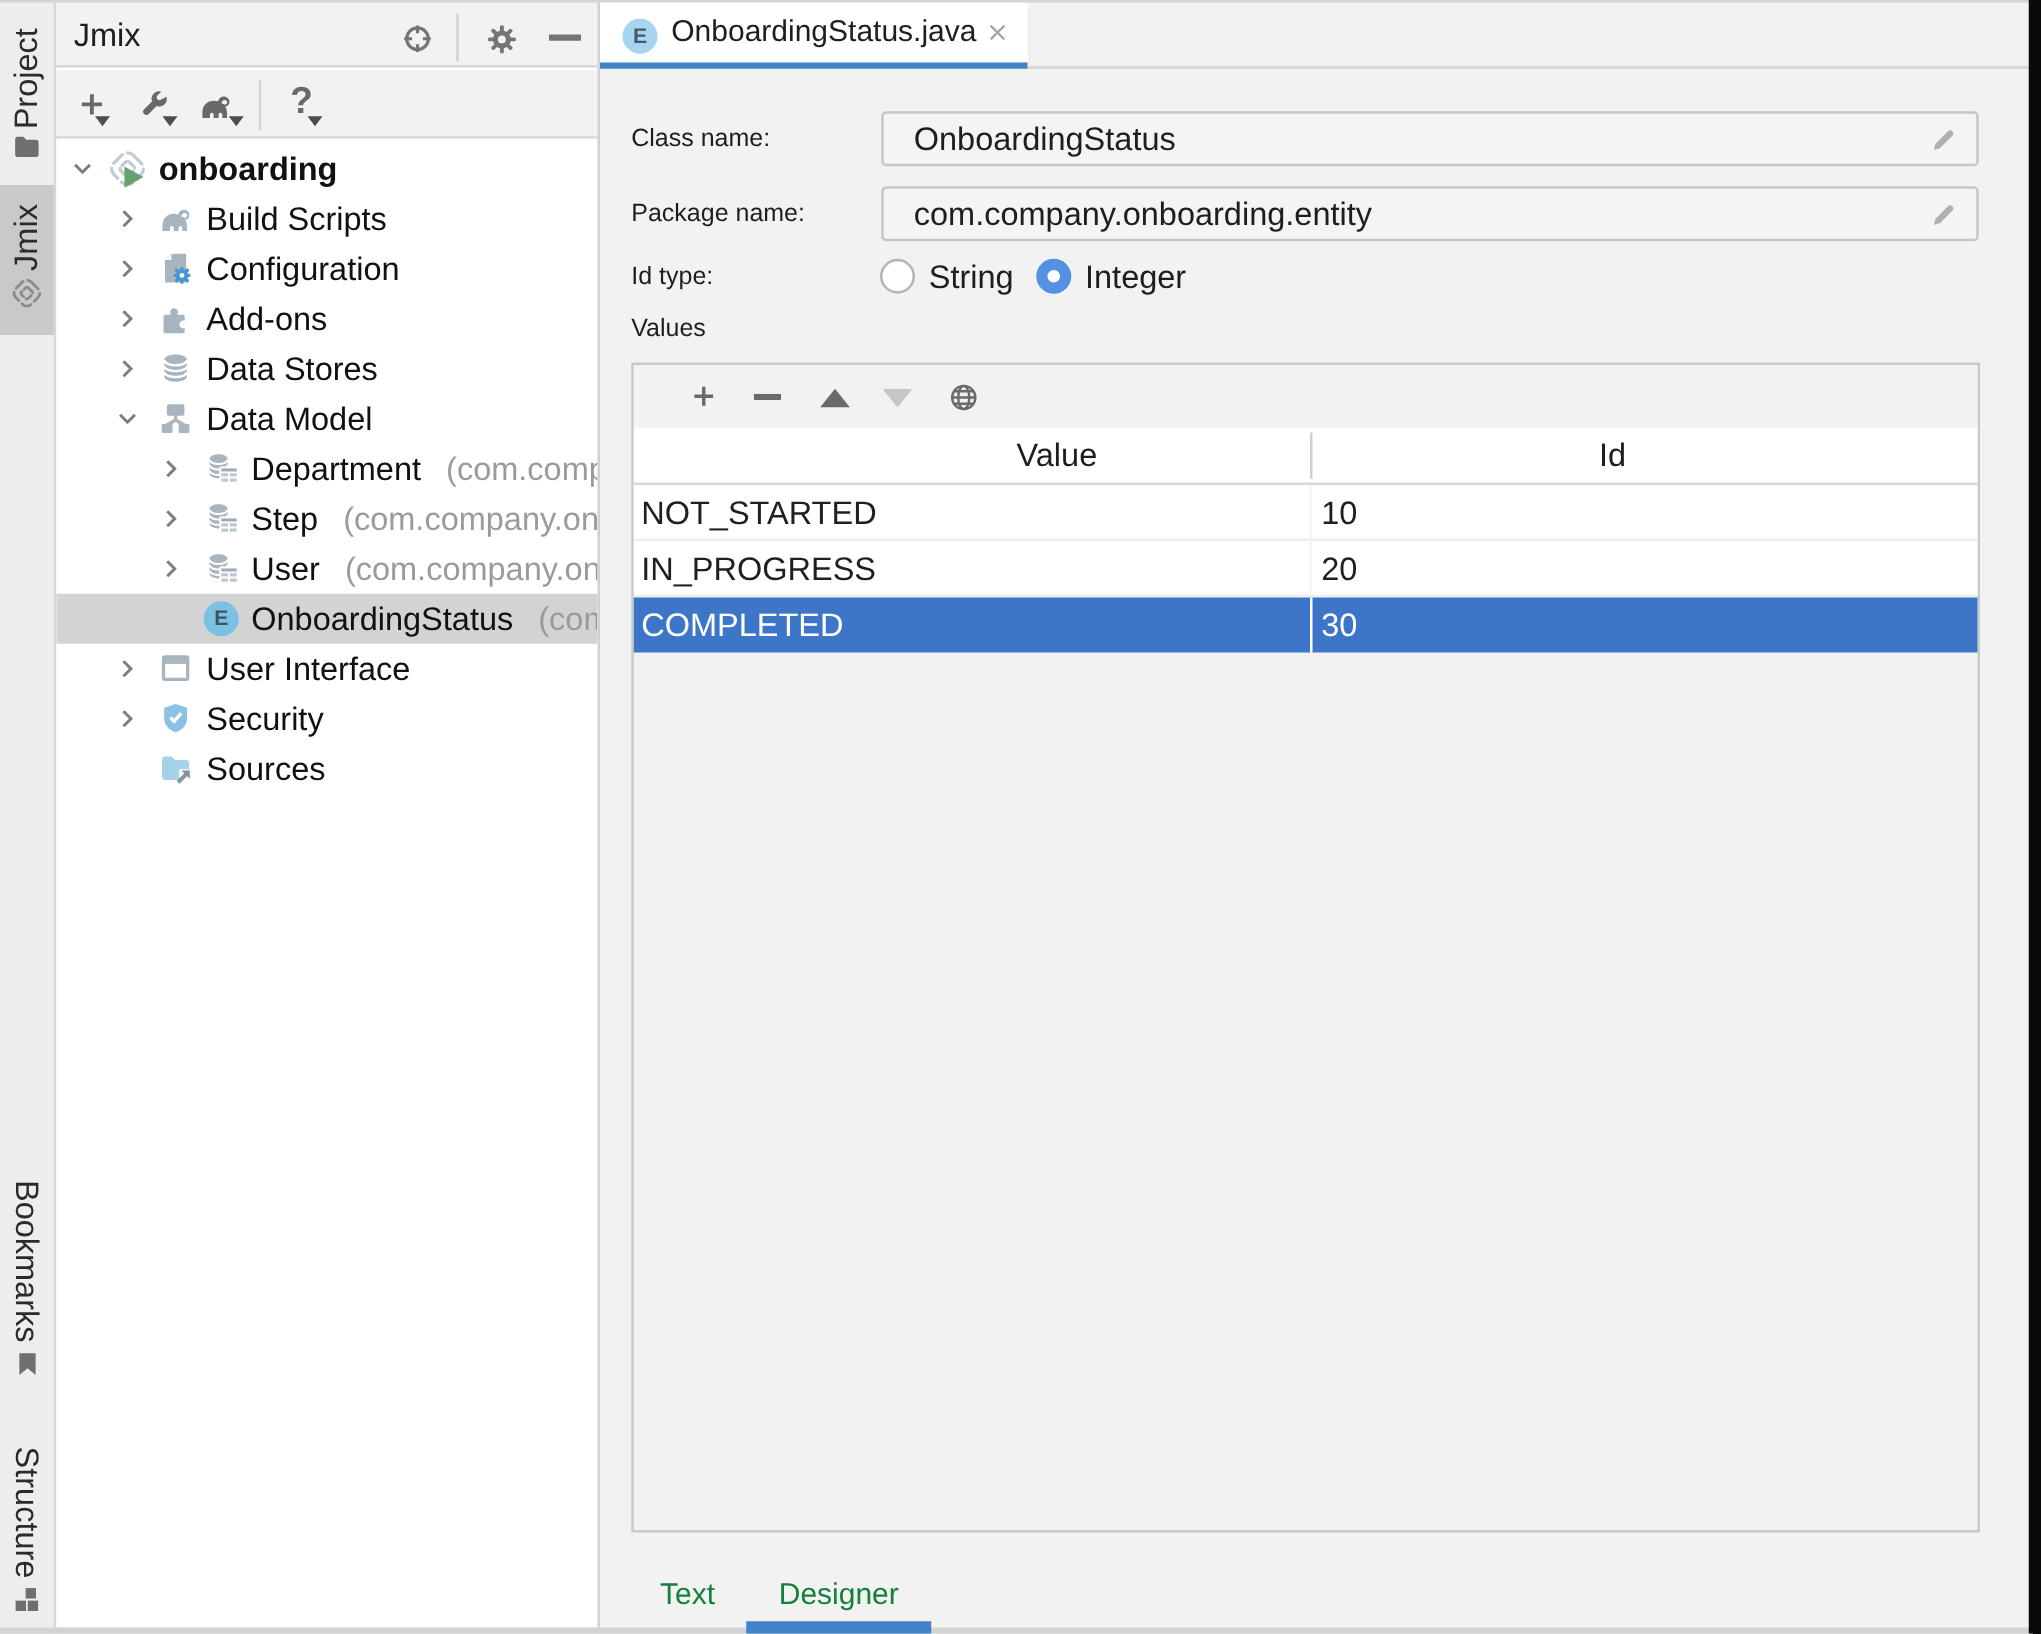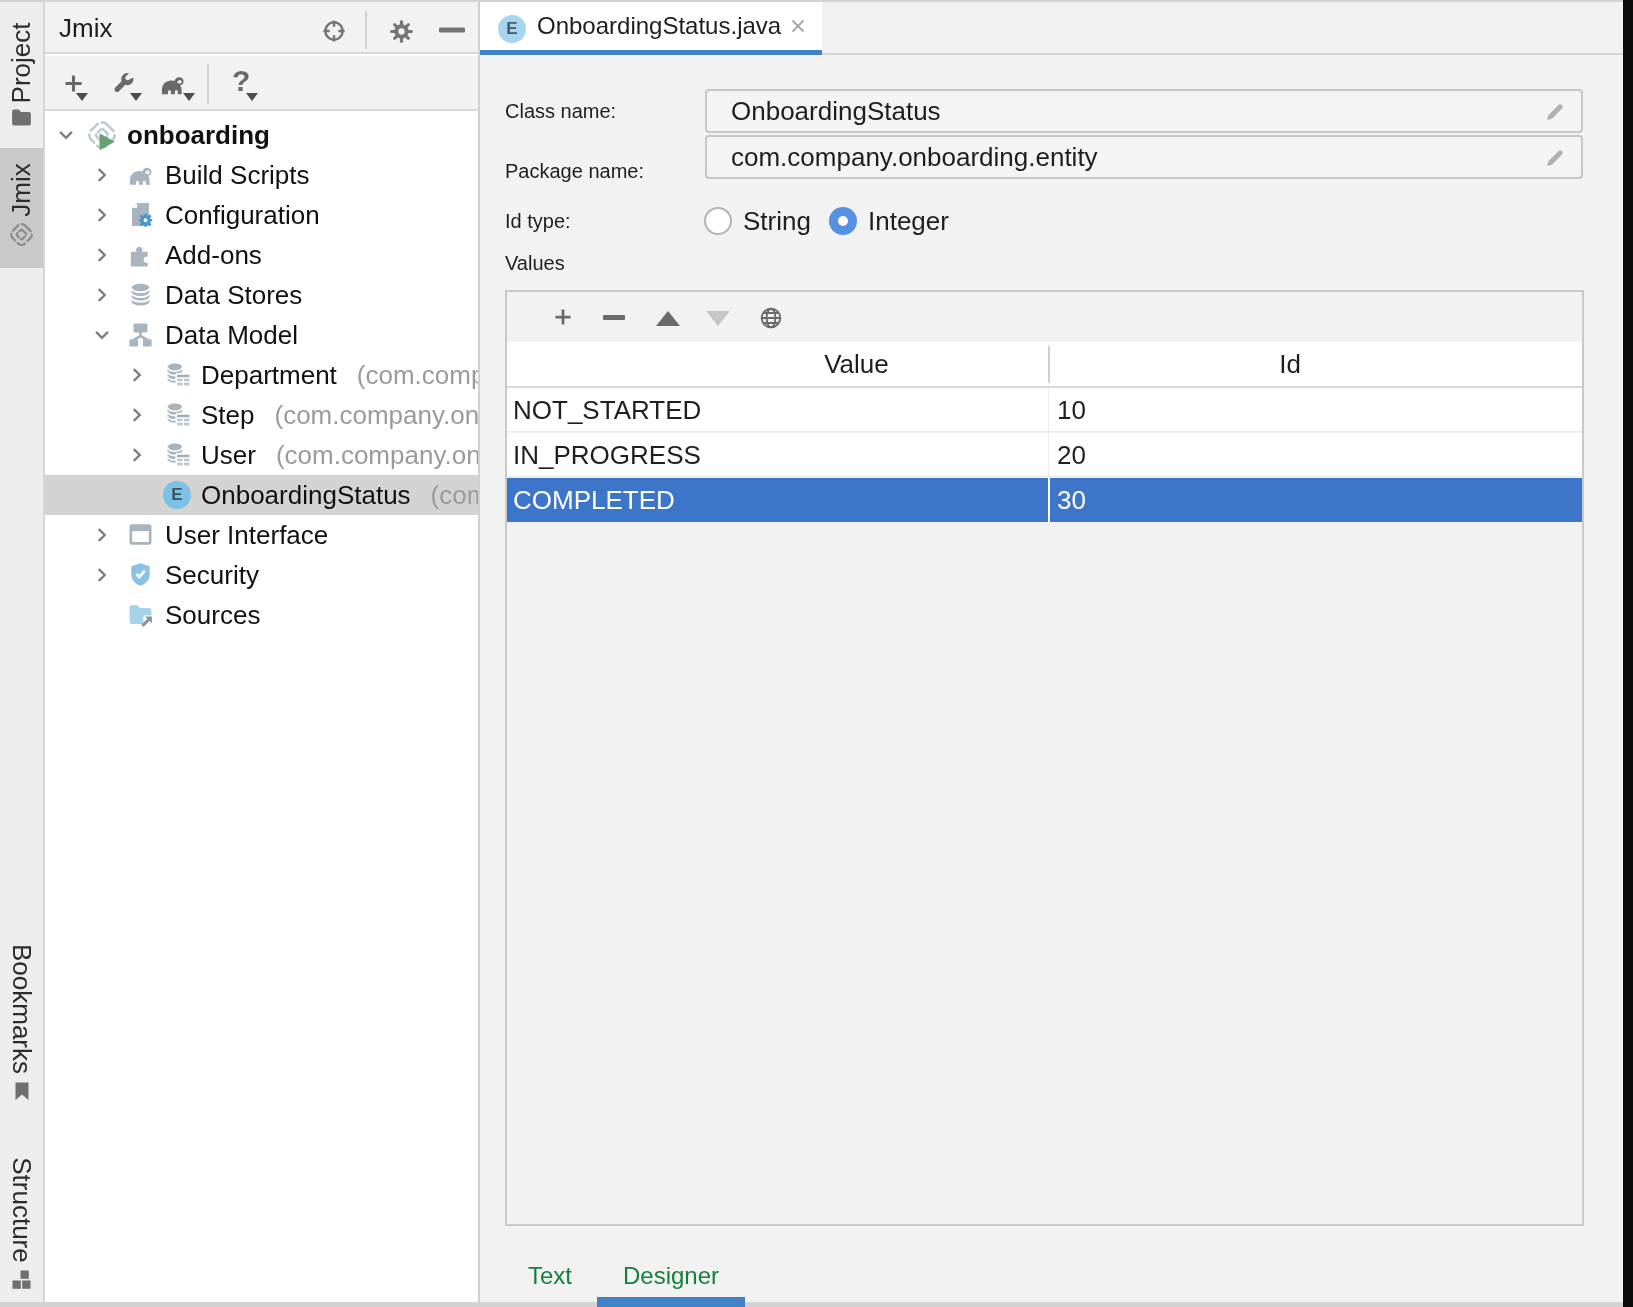--- a/index.html
+++ b/index.html
@@ -403,21 +403,21 @@
 
   <div class="form-label" style="top:94px;">Class name:</div>
   <div class="field" style="top:87px;">
     <div class="field-text">OnboardingStatus</div>
     <svg class="pencil" viewBox="0 0 24 24">
       <path fill="#B0B0B0" d="M3.2 20.8 l1.3 -5 L15.2 5.1 c.9 -.9 2.3 -.9 3.2 0 l.5 .5 c.9 .9 .9 2.3 0 3.2 L8.2 19.5 Z"></path>
     </svg>
   </div>
 
   <div class="form-label" style="top:154px;">Package name:</div>
-  <div class="field" style="top:133px;">
+  <div class="field" style="top:147px;">
     <div class="field-text">com.company.onboarding.entity</div>
     <svg class="pencil" viewBox="0 0 24 24">
       <path fill="#B0B0B0" d="M3.2 20.8 l1.3 -5 L15.2 5.1 c.9 -.9 2.3 -.9 3.2 0 l.5 .5 c.9 .9 .9 2.3 0 3.2 L8.2 19.5 Z"></path>
     </svg>
   </div>
 
   <div class="form-label" style="top:204px;">Id type:</div>
   <div class="radio off" style="left:224px; top:205px;"></div>
   <div class="radio-label" style="left:263px; top:205px;">String</div>
   <div class="radio on" style="left:349px; top:205px;"></div>
@@ -442,21 +442,21 @@
       <svg class="vt-icon" style="left:252px;" width="24" height="24" viewBox="0 0 24 24">
         <g stroke="#6A6A6A" stroke-width="1.9" fill="none">
           <circle cx="12" cy="12" r="9.3"></circle>
           <ellipse cx="12" cy="12" rx="4.4" ry="9.3"></ellipse>
           <path d="M2.7 12 h18.6 M4 7 h16 M4 17 h16"></path>
         </g>
       </svg>
     </div>
 
     <div id="vt-header">
-      <div class="vt-hcell" style="left:11px; width:633px;padding-left:44px;">Value</div>
+      <div class="vt-hcell" style="left:0; width:633px;padding-left:44px;">Value</div>
       <div class="vt-hcell" style="left:543px; width:480px;">Id</div>
       <div id="vt-hdivider"></div>
     </div>
 
     <div class="vt-row" style="top:96px;">
       <div class="vdiv"></div>
       <div class="c1">NOT_STARTED</div>
       <div class="c2">10</div>
     </div>
     <div class="vt-row" style="top:141px;padding-left:14px;">

